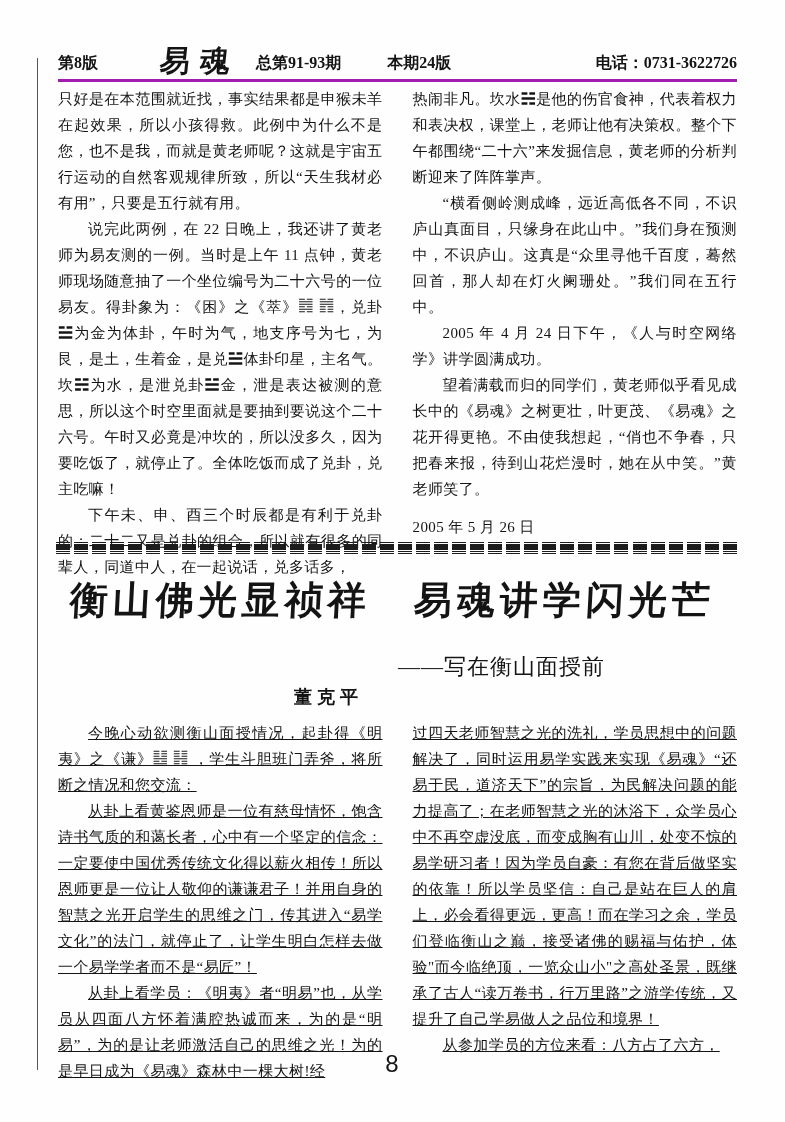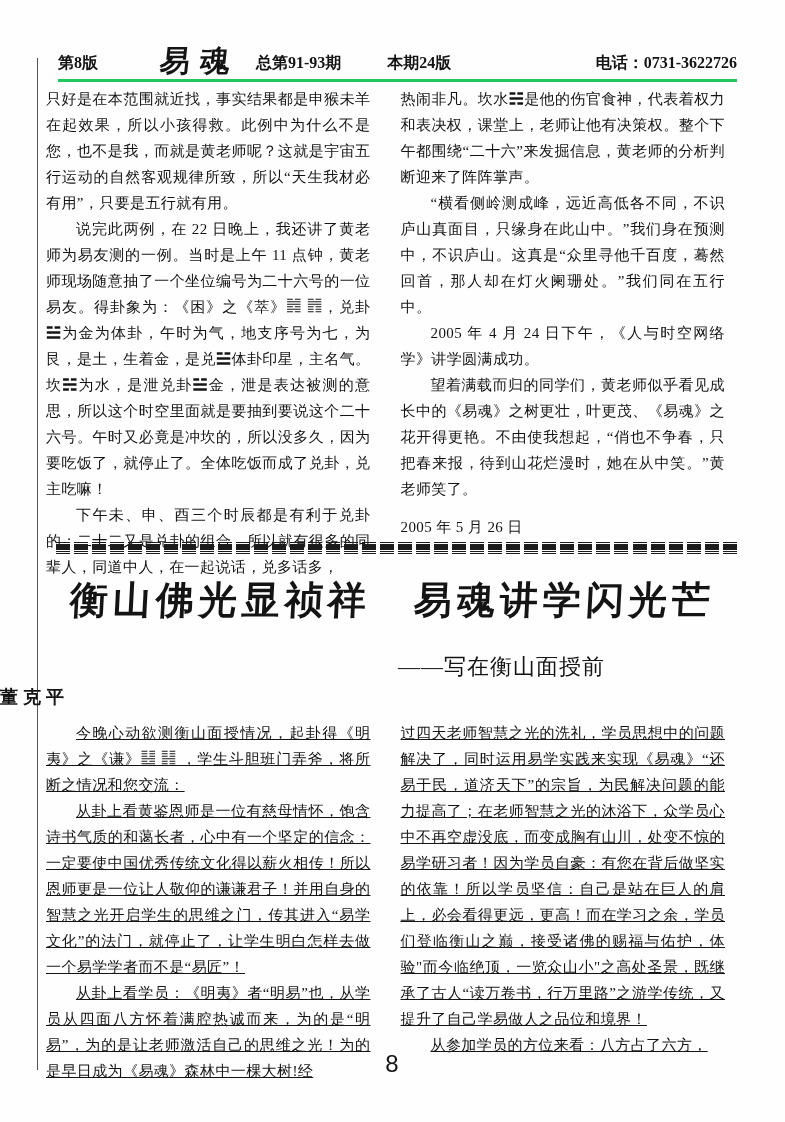--- a/index.html
+++ b/index.html
@@ -6,33 +6,33 @@
   body{
     width:785px;height:1122px;background:#ffffff;color:#141414;
     font-family:"Liberation Serif","DejaVu Serif",serif;
     position:relative;overflow:hidden;
   }
   .page{position:absolute;inset:0;background:#fefefe;}
   .left-rule{position:absolute;left:37px;top:58px;width:1px;height:1012px;background:#555;}
   
   .header{
     position:absolute;left:58px;top:40px;width:679px;height:34px;
-    display:flex;align-items:flex-end;border-bottom:3px solid #22c55e;padding-bottom:5px;
+    display:flex;align-items:flex-end;border-bottom:3px solid #a21caf;padding-bottom:5px;
     box-sizing:content-box;
   }
   .hdr-item{font-size:16px;font-weight:bold;white-space:nowrap;}
   .masthead{
     font-size:30px;font-weight:900;letter-spacing:10px;line-height:1;
     transform:skewX(-6deg);margin-left:62px;margin-bottom:-2px;
   }
   .issue{margin-left:16px;}
   .edition{margin-left:46px;}
   .phone{margin-left:auto;margin-right:0;}
   
-  .columns{position:absolute;left:46px;width:679px;display:flex;gap:30px;}
+  .columns{position:absolute;left:58px;width:679px;display:flex;gap:30px;}
   .col{width:332px;}
   .col p{margin:0;font-size:15px;line-height:26px;text-align:justify;letter-spacing:0.4px;}
   .col p.indent{text-indent:2em;}
   #article1{top:86px;}
   #article2{top:720px;text-decoration:underline;}
   .date-line{text-align:center;font-size:15px;margin-top:12px !important;letter-spacing:2px;}
   
   .divider{
     position:absolute;left:56px;top:541px;width:681px;height:14px;
     display:flex;justify-content:space-between;align-items:center;
@@ -44,21 +44,21 @@
   
   .main-title{
     position:absolute;left:0;top:578px;width:785px;text-align:center;
     font-size:38px;font-weight:900;letter-spacing:5px;line-height:1.2;
     transform:skewX(-3deg);white-space:nowrap;
   }
   .subtitle{
     position:absolute;left:398px;top:652px;font-size:22px;font-weight:normal;letter-spacing:1px;
   }
   .author{
-    position:absolute;left:0;top:685px;width:657px;
+    position:absolute;left:0;top:685px;width:657px;text-align:center;
     font-size:18px;font-weight:bold;letter-spacing:5px;
   }
   
   .page-number{
     position:absolute;left:352px;top:1050px;width:80px;text-align:center;
     font-size:24px;font-family:"Liberation Sans","DejaVu Sans",sans-serif;
   }
 </style>
 </head>
 <body>

